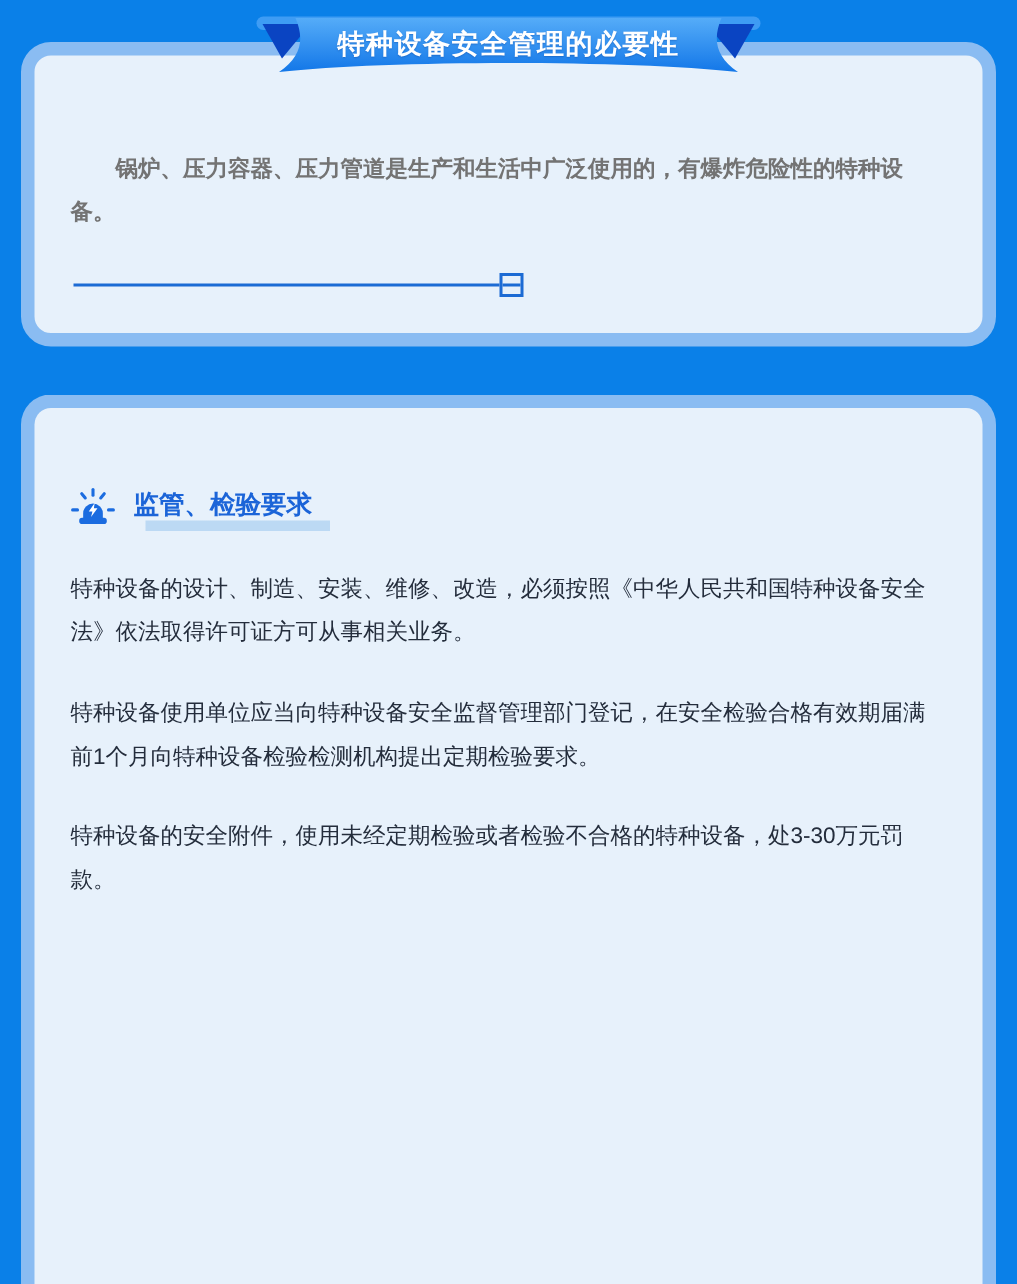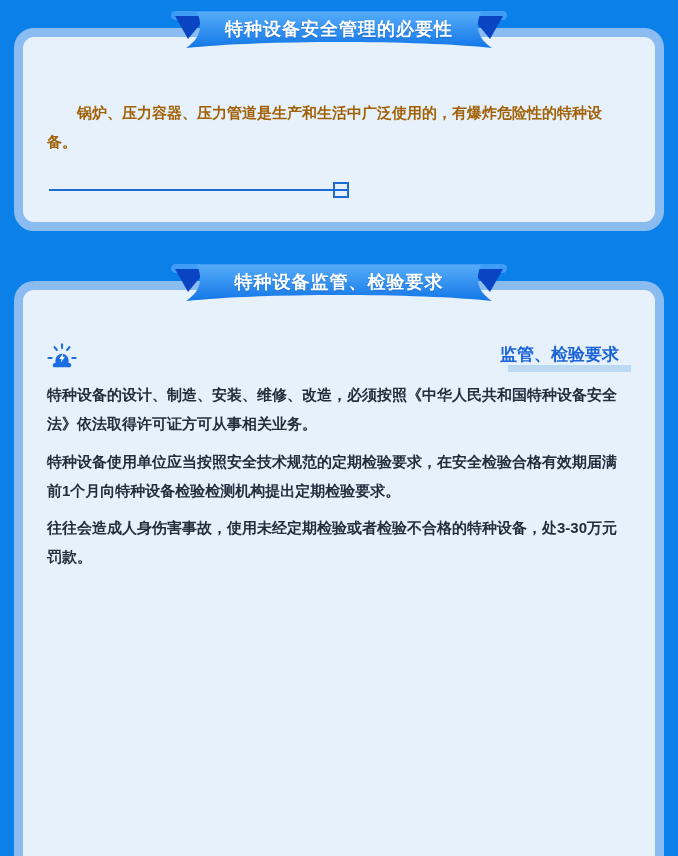--- a/index.html
+++ b/index.html
@@ -29,48 +29,48 @@
     position:relative;z-index:1;
     background:#e7f1fb;
     border:9px solid #8abcf2;
     border-radius:20px;
   }
   .card-1{padding:46px 24px 10px 24px;}
   .card-2{padding:46px 24px 26px 24px;border-bottom:none;border-bottom-left-radius:0;border-bottom-right-radius:0;min-height:600px;}
 
   
   .intro-p{
-    color:#a16207;font-size:15px;font-weight:bold;line-height:1.9;
+    color:#737373;font-size:15px;font-weight:bold;line-height:1.9;
     text-indent:2em;margin:16px 0;
   }
 
   
   .divider{display:flex;align-items:center;width:300px;margin:26px 0 14px 2px;}
   .divider-line{flex:1;height:2px;background:#1c6bd4;}
   .divider-square{
     width:12px;height:12px;border:2px solid #1c6bd4;
     background:linear-gradient(#1c6bd4,#1c6bd4) no-repeat center / 100% 2px;
   }
 
   
-  .block-heading{display:flex;align-items:center;gap:22px;margin:6px 0 4px 0;justify-content:space-between;}
+  .block-heading{display:flex;align-items:center;gap:10px;margin:6px 0 4px 0;}
   .siren{width:30px;height:30px;flex:0 0 auto;}
   .block-heading-text{
     display:inline-block;color:#1b64d8;font-weight:bold;font-size:17px;
     padding:0 12px 6px 2px;
     background-image:linear-gradient(#bcd9f4,#bcd9f4);
     background-repeat:no-repeat;
     background-position:10px 100%;
     background-size:100% 7px;
   }
 
   
   .body-p{
-    color:#242d3c;font-size:15px;font-weight:bold;line-height:1.95;
-    margin:8px 0;
+    color:#242d3c;font-size:15px;font-weight:normal;line-height:1.95;
+    margin:24px 0;
   }
 </style>
 </head>
 <body>
 
 <div class="page">
 
   <div class="section section-1">
     <div class="ribbon">
       <svg viewBox="0 0 340 42">
@@ -90,54 +90,39 @@
     <div class="card card-1">
       <p class="intro-p">锅炉、压力容器、压力管道是生产和生活中广泛使用的，有爆炸危险性的特种设备。</p>
       <div class="divider">
         <div class="divider-line"></div>
         <div class="divider-square"></div>
       </div>
     </div>
   </div>
 
   <div class="section section-2">
-    <div class="ribbon">
-      <svg viewBox="0 0 340 42">
-        <defs>
-          <linearGradient id="rg2" x1="0" y1="0" x2="0" y2="1">
-            <stop offset="0" stop-color="#55acf8"></stop>
-            <stop offset="1" stop-color="#1377e8"></stop>
-          </linearGradient>
-        </defs>
-        <rect x="2" y="1" width="336" height="9" rx="4.5" fill="#3e9cf4"></rect>
-        <polygon points="6,6 38,6 19,29" fill="#0a44c2"></polygon>
-        <polygon points="334,6 302,6 321,29" fill="#0a44c2"></polygon>
-        <path d="M28,2 H312 C306,16 308,28 323,38 C250,30 90,30 17,38 C32,28 34,16 28,2 Z" fill="url(#rg2)"></path>
-      </svg>
-      <div class="ribbon-title">特种设备监管、检验要求</div>
-    </div>
 
     <div class="card card-2">
 
       <div class="block-heading">
         <svg class="siren" viewBox="0 0 32 32">
           <g stroke="#1b6ce0" stroke-width="2.2" stroke-linecap="round">
             <line x1="16" y1="2.5" x2="16" y2="6.5"></line>
             <line x1="8" y1="5.5" x2="10.5" y2="8.5"></line>
             <line x1="24" y1="5.5" x2="21.5" y2="8.5"></line>
             <line x1="1.5" y1="17" x2="5" y2="17"></line>
             <line x1="27" y1="17" x2="30.5" y2="17"></line>
           </g>
           <path d="M9,19.5 a7,7 0 0 1 14,0 v3.5 H9 Z" fill="#1b6ce0"></path>
           <rect x="6.2" y="22.5" width="19.6" height="4.5" rx="2" fill="#1b6ce0"></rect>
           <polygon points="17.2,12 13,18.2 15.6,18.2 14.6,22 19.2,15.8 16.6,15.8" fill="#ffffff"></polygon>
         </svg>
         <span class="block-heading-text">监管、检验要求</span>
       </div>
 
       <p class="body-p">特种设备的设计、制造、安装、维修、改造，必须按照《中华人民共和国特种设备安全法》依法取得许可证方可从事相关业务。</p>
-      <p class="body-p">特种设备使用单位应当按照安全技术规范的定期检验要求，在安全检验合格有效期届满前1个月向特种设备检验检测机构提出定期检验要求。</p>
-      <p class="body-p">往往会造成人身伤害事故，使用未经定期检验或者检验不合格的特种设备，处3-30万元罚款。</p>
+      <p class="body-p">特种设备使用单位应当向特种设备安全监督管理部门登记，在安全检验合格有效期届满前1个月向特种设备检验检测机构提出定期检验要求。</p>
+      <p class="body-p">特种设备的安全附件，使用未经定期检验或者检验不合格的特种设备，处3-30万元罚款。</p>
 
     </div>
   </div>
 
 </div>
 
 </body></html>

